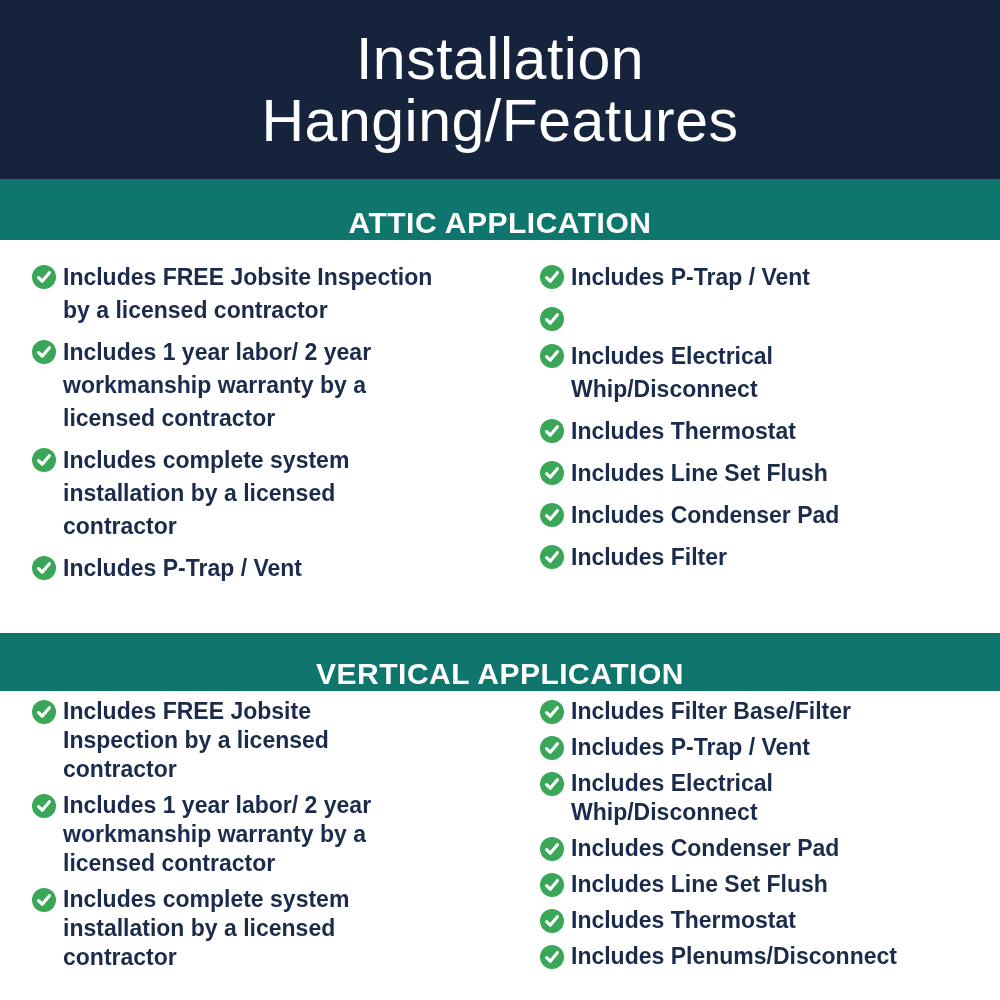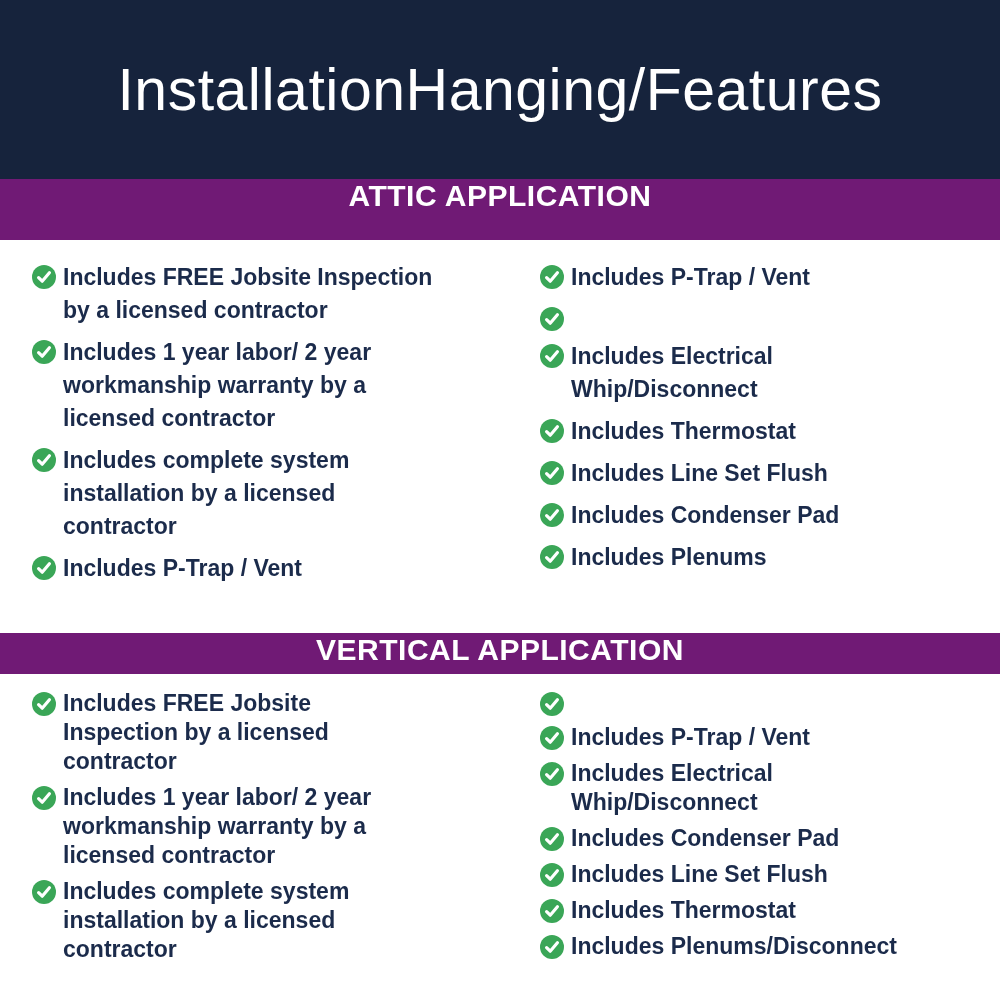--- a/index.html
+++ b/index.html
@@ -9,54 +9,54 @@
     font-family: "Liberation Sans", sans-serif;
     overflow: hidden;
   }
 
   
   .header {
     height: 179px;
     background: #16233C;
     color: #ffffff;
     display: flex;
-    flex-direction: row;
+    flex-direction: column;
     align-items: center;
     justify-content: center;
   }
   .header .title-line {
     font-size: 59px;
     line-height: 62px;
     font-weight: 400;
     letter-spacing: 0.5px;
     text-align: center;
   }
 
   
   .banner {
-    background: #701a75;
+    background: #0f766e;
     color: #ffffff;
     display: flex;
-    align-items: flex-start;
+    align-items: flex-end;
     justify-content: center;
     font-weight: 700;
     font-size: 30px;
     letter-spacing: 0.5px;
   }
   .banner.attic    { height: 61px; }
-  .banner.vertical { height: 41px; }
+  .banner.vertical { height: 58px; }
 
   
   .content {
     display: flex;
     box-sizing: border-box;
     padding-left: 32px;
   }
   .content.attic    { height: 393px; padding-top: 21px; }
-  .content.vertical { height: 309px; padding-top: 15px; }
+  .content.vertical { height: 309px; padding-top: 6px; }
 
   .col { display: flex; flex-direction: column; }
   .col-left  { width: 476px; flex: none; }
   .col-right { flex: 1; padding-left: 32px; box-sizing: border-box; }
 
   .item {
     display: flex;
     align-items: flex-start;
     gap: 7px;
   }
@@ -169,21 +169,21 @@
     <div class="item">
       <svg class="check" viewBox="0 0 24 24">
           <use href="#check-glyph"></use>
         </svg>
       <span class="txt">Includes Condenser Pad</span>
     </div>
     <div class="item">
       <svg class="check" viewBox="0 0 24 24">
           <use href="#check-glyph"></use>
         </svg>
-      <span class="txt">Includes Plenums</span>
+      <span class="txt">Includes Filter</span>
     </div>
 
   </div>
 </div>
 
 <div class="banner vertical">
   <span>VERTICAL APPLICATION</span>
 </div>
 
 <div class="content vertical">
@@ -214,20 +214,21 @@
 contractor</span>
     </div>
 
   </div>
   <div class="col col-right">
 
     <div class="item">
       <svg class="check" viewBox="0 0 24 24">
           <use href="#check-glyph"></use>
         </svg>
+      <span class="txt">Includes Filter Base/Filter</span>
     </div>
     <div class="item">
       <svg class="check" viewBox="0 0 24 24">
           <use href="#check-glyph"></use>
         </svg>
       <span class="txt">Includes P-Trap / Vent</span>
     </div>
     <div class="item">
       <svg class="check" viewBox="0 0 24 24">
           <use href="#check-glyph"></use>

